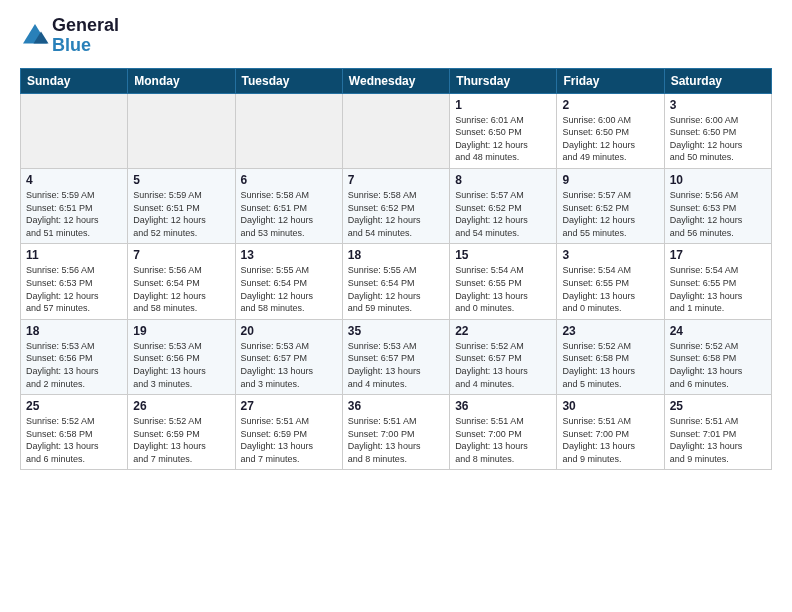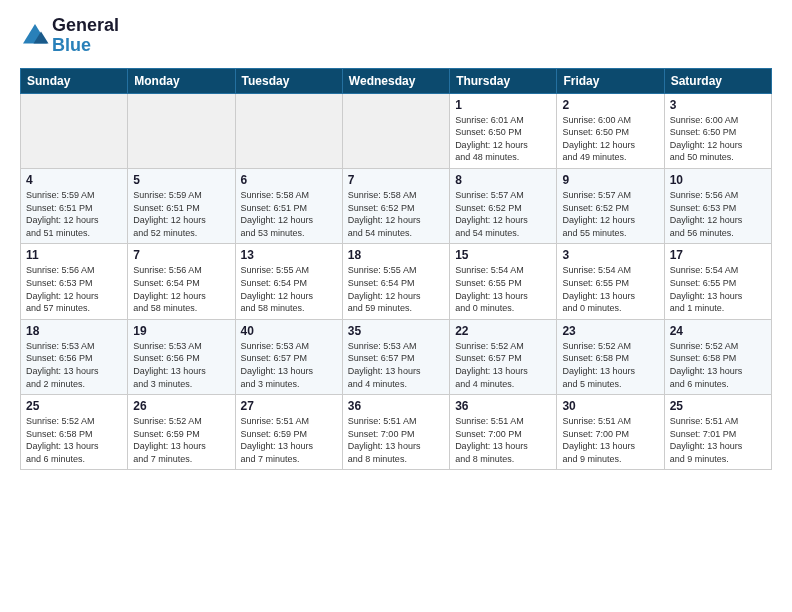--- a/index.html
+++ b/index.html
@@ -262,21 +262,21 @@
 and 2 minutes.</div>
           </td>
           <td>
             <div class="day-num">19</div>
             <div class="day-info" style="white-space: pre-line;">Sunrise: 5:53 AM
 Sunset: 6:56 PM
 Daylight: 13 hours
 and 3 minutes.</div>
           </td>
           <td>
-            <div class="day-num">40</div>
+            <div class="day-num">20</div>
             <div class="day-info" style="white-space: pre-line;">Sunrise: 5:53 AM
 Sunset: 6:57 PM
 Daylight: 13 hours
 and 3 minutes.</div>
           </td>
           <td>
             <div class="day-num">35</div>
             <div class="day-info" style="white-space: pre-line;">Sunrise: 5:53 AM
 Sunset: 6:57 PM
 Daylight: 13 hours

